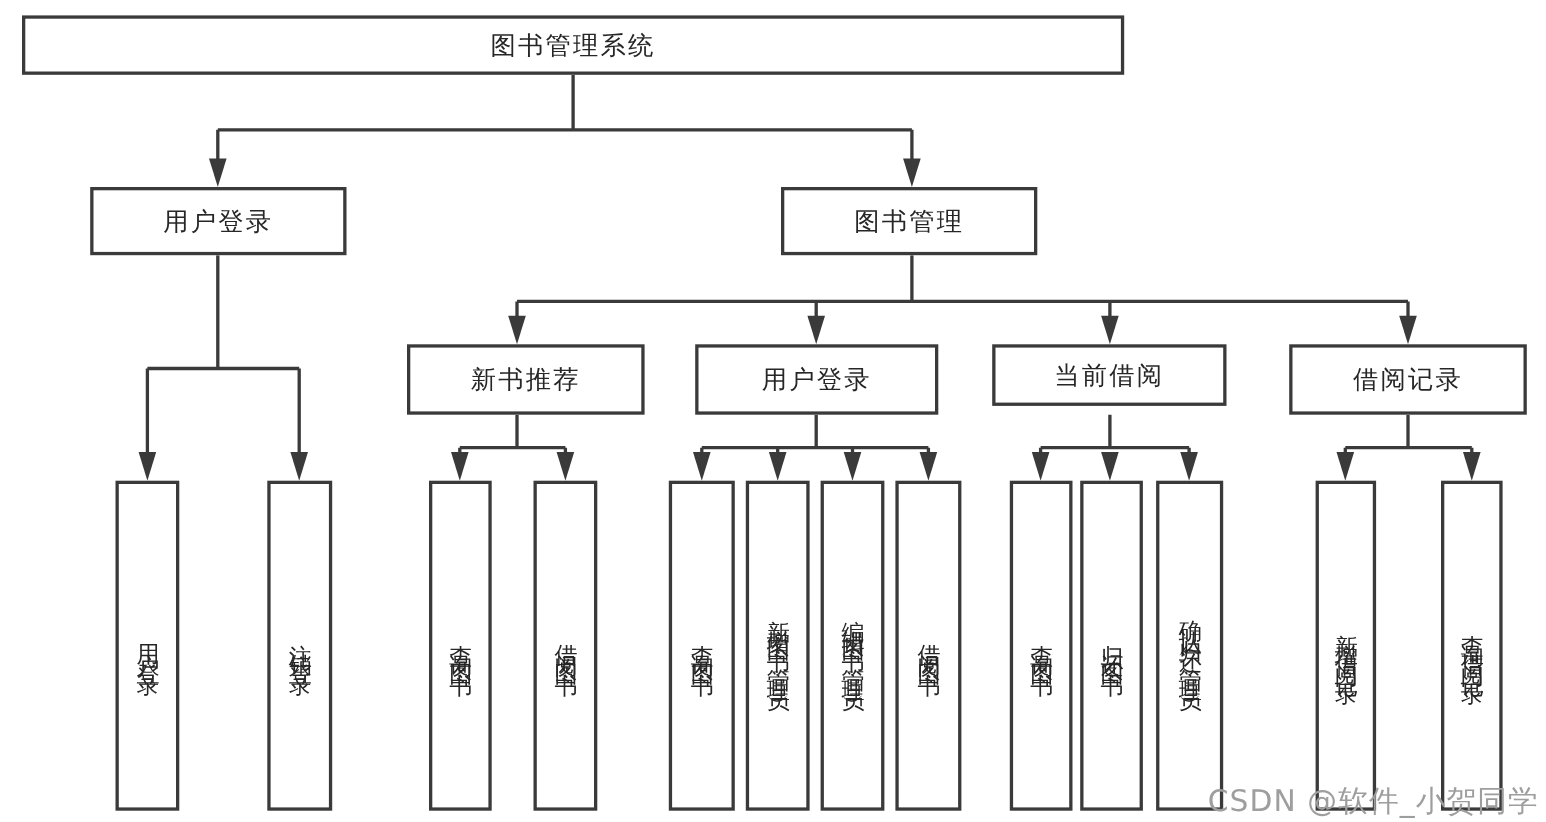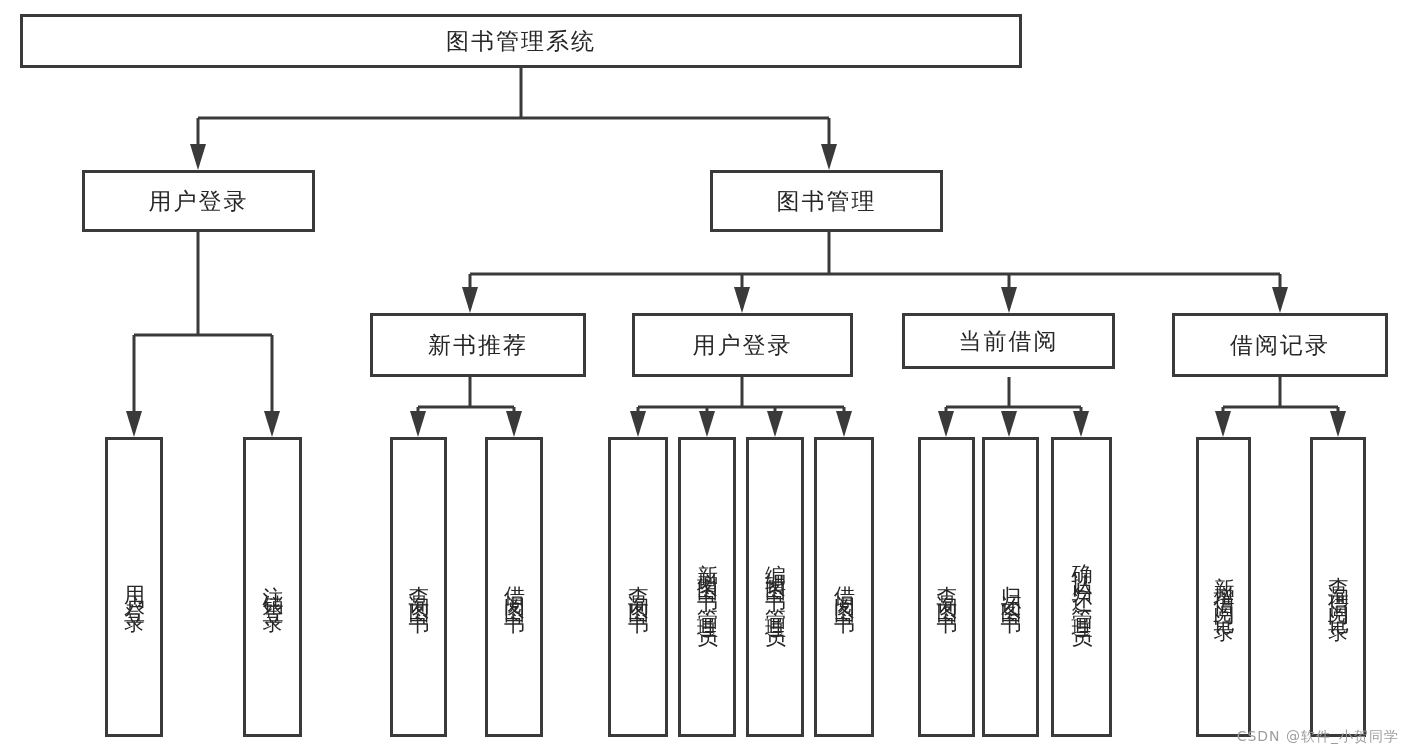--- a/index.html
+++ b/index.html
@@ -14,21 +14,21 @@
     display:flex;align-items:center;justify-content:center;
   }
   .h-node{font-size:23px;letter-spacing:2px;white-space:nowrap;}
   .v-node{
     writing-mode:vertical-rl;text-orientation:mixed;
     font-size:21px;letter-spacing:9px;line-height:1;
     top:437px;height:300px;
   }
   .watermark{
     position:absolute;right:6px;bottom:1px;z-index:3;
-    color:#9e9e9e;font-size:14px;letter-spacing:1px;white-space:nowrap;
+    color:#9e9e9e;font-size:27px;letter-spacing:1px;white-space:nowrap;
   }
 </style>
 </head>
 <body>
 
 <svg id="connectors" width="1405" height="747" viewBox="0 0 1405 747" fill="none" stroke="#3a3a3a" stroke-width="3">
 
   <path d="M521 68 V118 M198 118 H829 M198 118 V150 M829 118 V150"></path>
   <polygon points="190,144 206,144 198,170" fill="#3a3a3a" stroke="none"></polygon>
   <polygon points="821,144 837,144 829,170" fill="#3a3a3a" stroke="none"></polygon>

